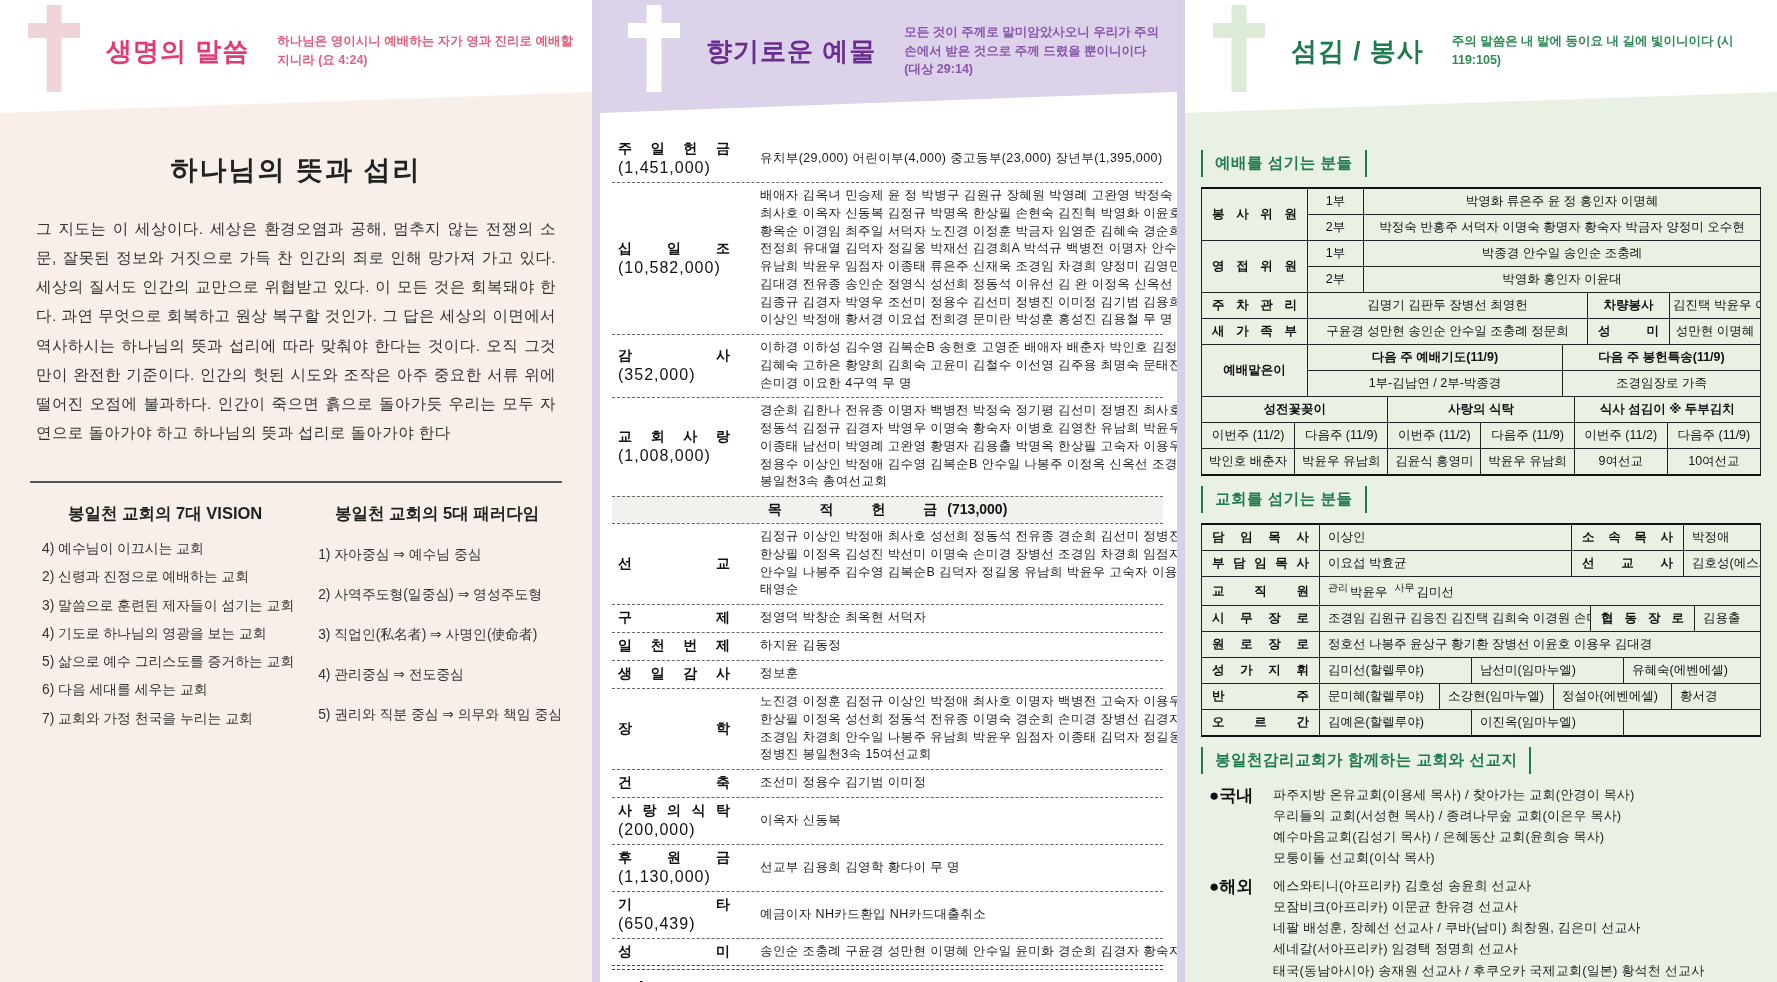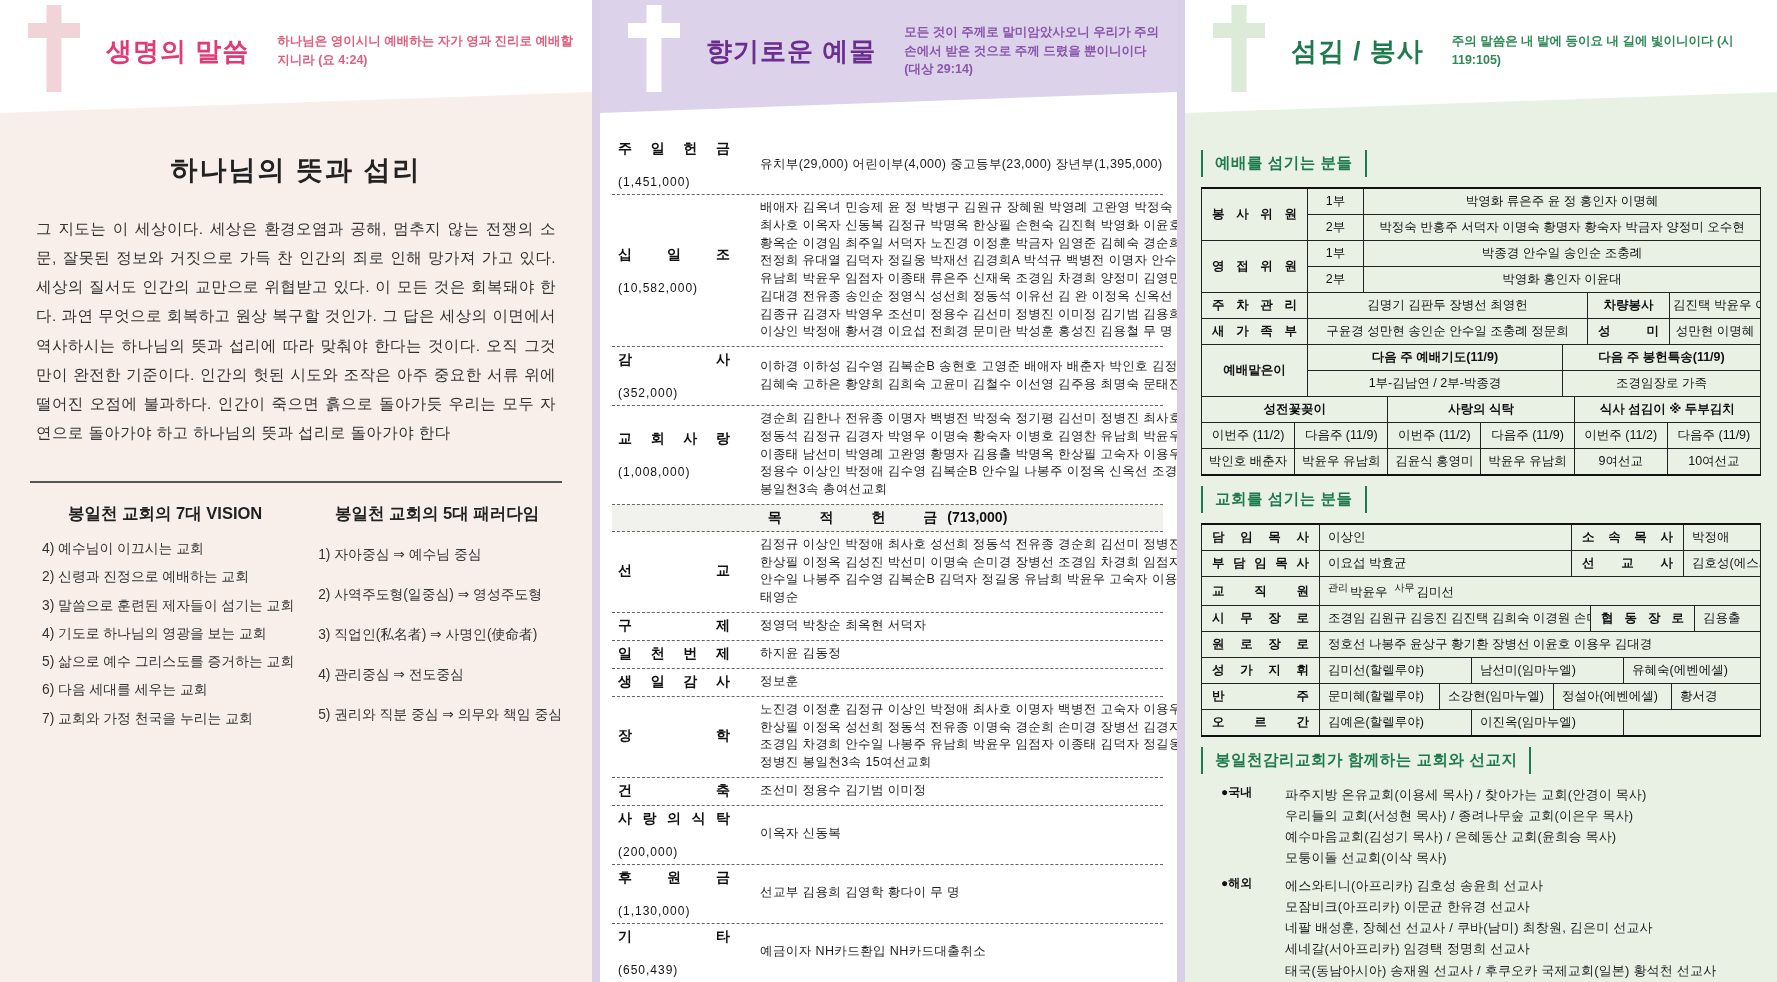--- a/index.html
+++ b/index.html
@@ -38,21 +38,21 @@
   .list-col ul{list-style:none;margin:0;padding:0 0 0 6px;}
   .list-col li{font-size:13.8px;line-height:2.05;color:#333;white-space:nowrap;}
   .list-col.paradigm li{line-height:2.9;}
 
   
   .middle .pbody{padding:6px 14px 0 12px;font-size:12.5px;}
   .orow{display:flex;border-bottom:1px dashed #666;padding:4px 0 5px 0;align-items:center;}
   .orow.nob{border-bottom:none;}
   .olabel{flex:0 0 148px;padding-left:6px;box-sizing:border-box;align-self:center;}
   .olabel .jl{display:block;width:112px;font-weight:800;font-size:14px;text-align:justify;text-align-last:justify;color:#111;}
-  .olabel .amt{display:block;width:130px;font-size:12px;letter-spacing:1px;color:#111;text-align:justify;text-align-last:justify;margin-top:17px;}
+  .olabel .amt{display:block;width:130px;font-size:16px;letter-spacing:1px;color:#111;text-align:justify;text-align-last:justify;margin-top:1px;}
   .onames{flex:1;}
   .oline{line-height:1.42;letter-spacing:.4px;color:#1c1c1c;white-space:nowrap;}
   .purpose{border-bottom:1px dashed #666;background:#f1f1ee;text-align:center;padding:4px 12px;font-weight:800;font-size:14px;color:#111;}
   .purpose .pl{word-spacing:34px;margin-right:10px;}
   .ddash{height:3px;border-top:1.5px dashed #444;border-bottom:1.5px dashed #444;margin-top:-1px;}
   .mfooter{padding:7px 0 0 22px;}
   .mfooter div{font-weight:800;font-size:15px;line-height:1.65;color:#111;}
 
   
   .right .pbody{padding:10px 16px 0 16px;}
@@ -65,21 +65,21 @@
      overflow:hidden;white-space:nowrap;}
   td.lbl{font-weight:800;}
   td.jl{text-align:justify;text-align-last:justify;padding-left:10px;padding-right:10px;}
   td.hd{font-weight:800;}
   .tb-top{border-top:2px solid #111;}
   .tb-bot{border-bottom:2px solid #111;}
   .ct td.val{text-align:left;padding-left:8px;}
   .sup{font-size:10px;vertical-align:super;margin-right:2px;}
   .mission{margin-top:2px;padding-left:8px;}
   .mgroup{display:flex;margin-bottom:7px;}
-  .mlabel{flex:0 0 64px;font-weight:800;font-size:12px;color:#111;margin-left:12px;}
+  .mlabel{flex:0 0 64px;font-weight:800;font-size:17px;color:#111;}
   .mlines{flex:1;}
   .mline{font-size:13px;line-height:1.62;color:#222;letter-spacing:.2px;white-space:nowrap;}
 </style>
 </head>
 <body>
 
 <div class="page">
 
   <section class="panel left">
     <header class="phead">
@@ -156,20 +156,21 @@
       </div>
 
       <div class="orow">
         <div class="olabel">
             <span class="jl">감 사</span>
             <span class="amt">(352,000)</span>
           </div>
         <div class="onames">
           <div class="oline">이하경 이하성 김수영 김복순B 송현호 고영준 배애자 배춘자 박인호 김정현 고신애</div>
           <div class="oline">김혜숙 고하은 황양희 김희숙 고윤미 김철수 이선영 김주용 최명숙 문태진 장병선</div>
+          <div class="oline">손미경 이요한 4구역 무 명</div>
         </div>
       </div>
 
       <div class="orow nob">
         <div class="olabel">
             <span class="jl">교 회 사 랑</span>
             <span class="amt">(1,008,000)</span>
           </div>
         <div class="onames">
           <div class="oline">경순희 김한나 전유종 이명자 백병전 박정숙 정기평 김선미 정병진 최사호 성선희</div>

